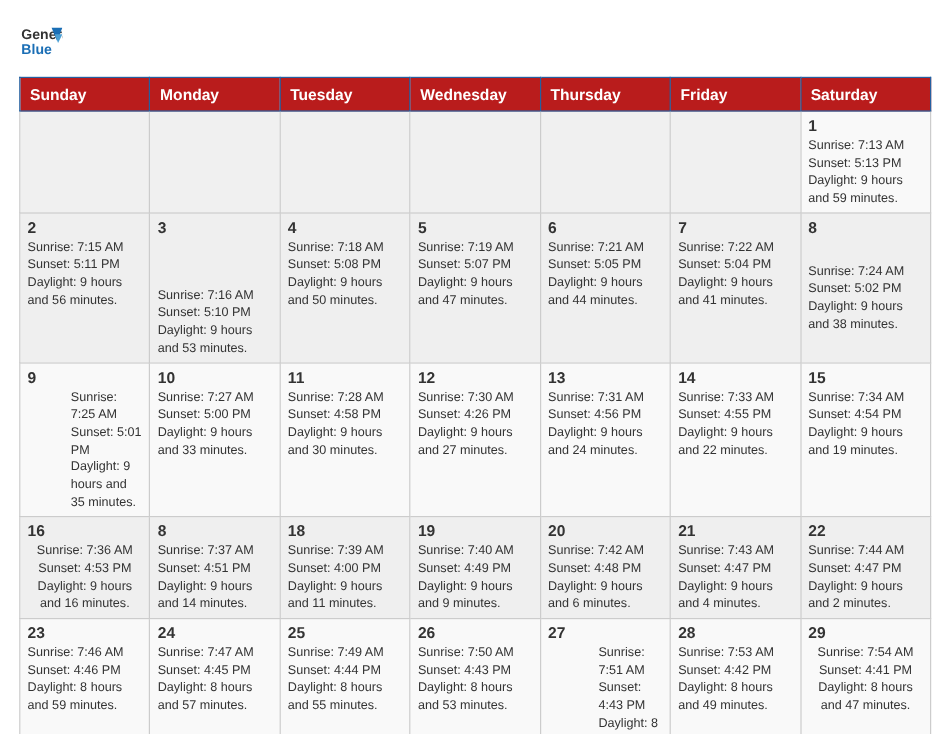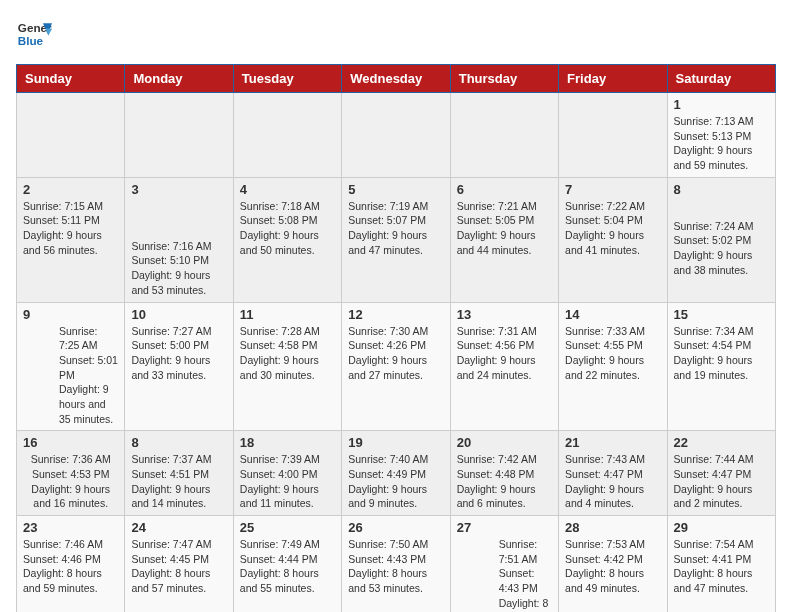--- a/index.html
+++ b/index.html
@@ -290,19 +290,19 @@
 Daylight: 8 hours and 51 minutes.</div>
         </td>
         <td>
           <span class="day-num">28</span>
           <div class="day-info" style="white-space: pre-line;">Sunrise: 7:53 AM
 Sunset: 4:42 PM
 Daylight: 8 hours and 49 minutes.</div>
         </td>
         <td>
           <span class="day-num">29</span>
-          <div class="day-info" style="white-space: pre-line;">Sunrise: 7:54 AM
+          <div class="day-info" style="white-space: pre-line; text-align: center;">Sunrise: 7:54 AM
 Sunset: 4:41 PM
 Daylight: 8 hours and 47 minutes.</div>
         </td>
       </tr>
     </tbody>
 </table>
 
 </body></html>

